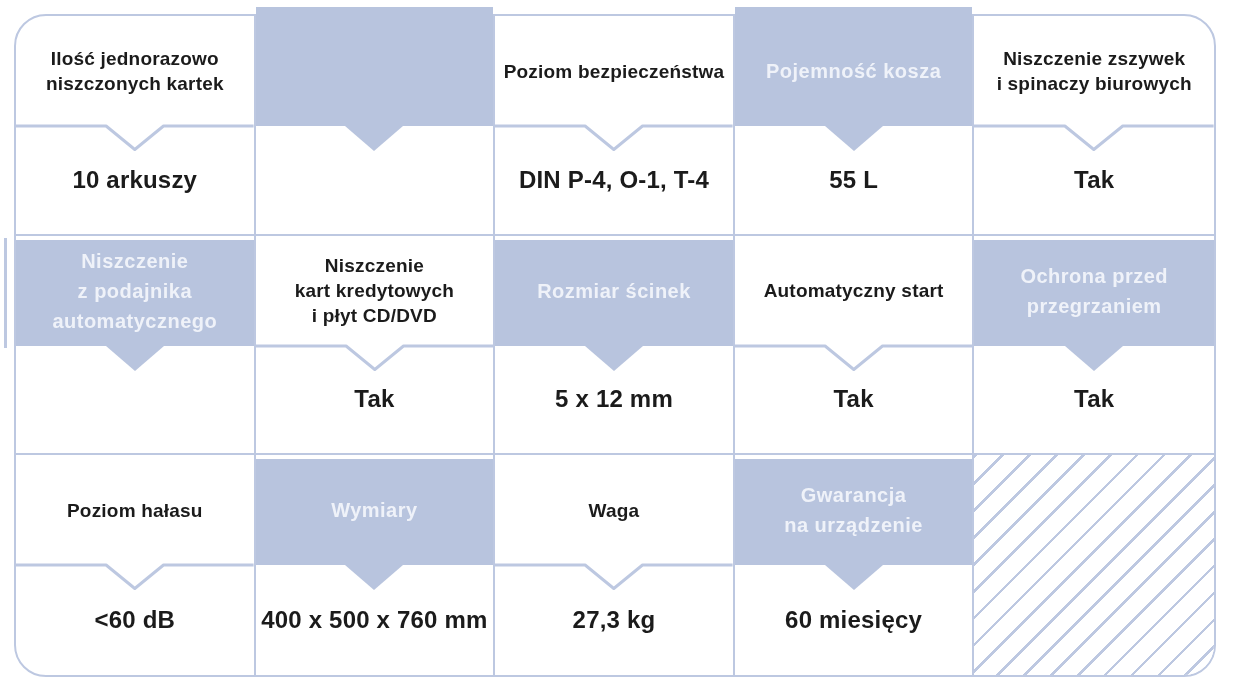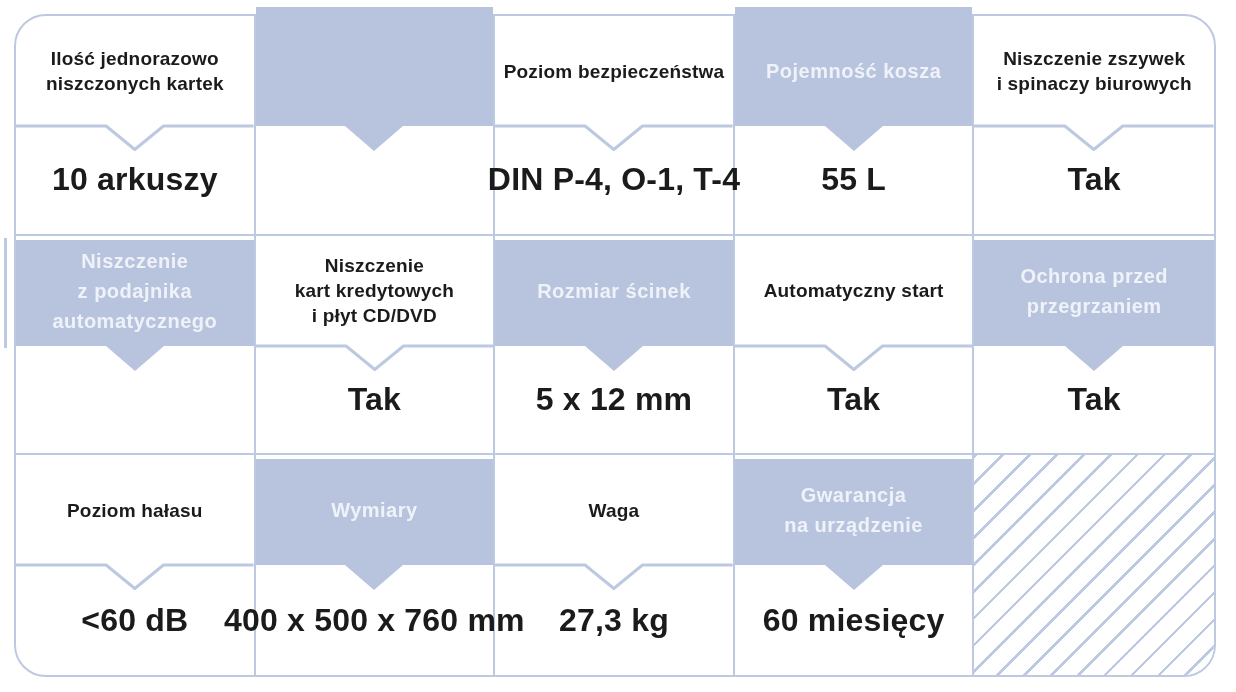--- a/index.html
+++ b/index.html
@@ -68,21 +68,21 @@
   .notch-svg path {
     stroke: var(--line, #bdc8e1);
     stroke-width: 3;
     fill: none;
     stroke-linejoin: round;
   }
   .value {
     position: absolute; left: 0; right: 0; top: 110px; bottom: 0;
     display: flex; align-items: center; justify-content: center;
     font-weight: bold;
-    font-size: 32px;
+    font-size: 24px;
     letter-spacing: 0.2px;
     white-space: pre;
     color: var(--dark, #161616);
     z-index: 1;
   }
   .hatch {
     position: absolute; inset: 0;
     background: repeating-linear-gradient(
       135deg,
       var(--line, #bdc8e1) 0px,

